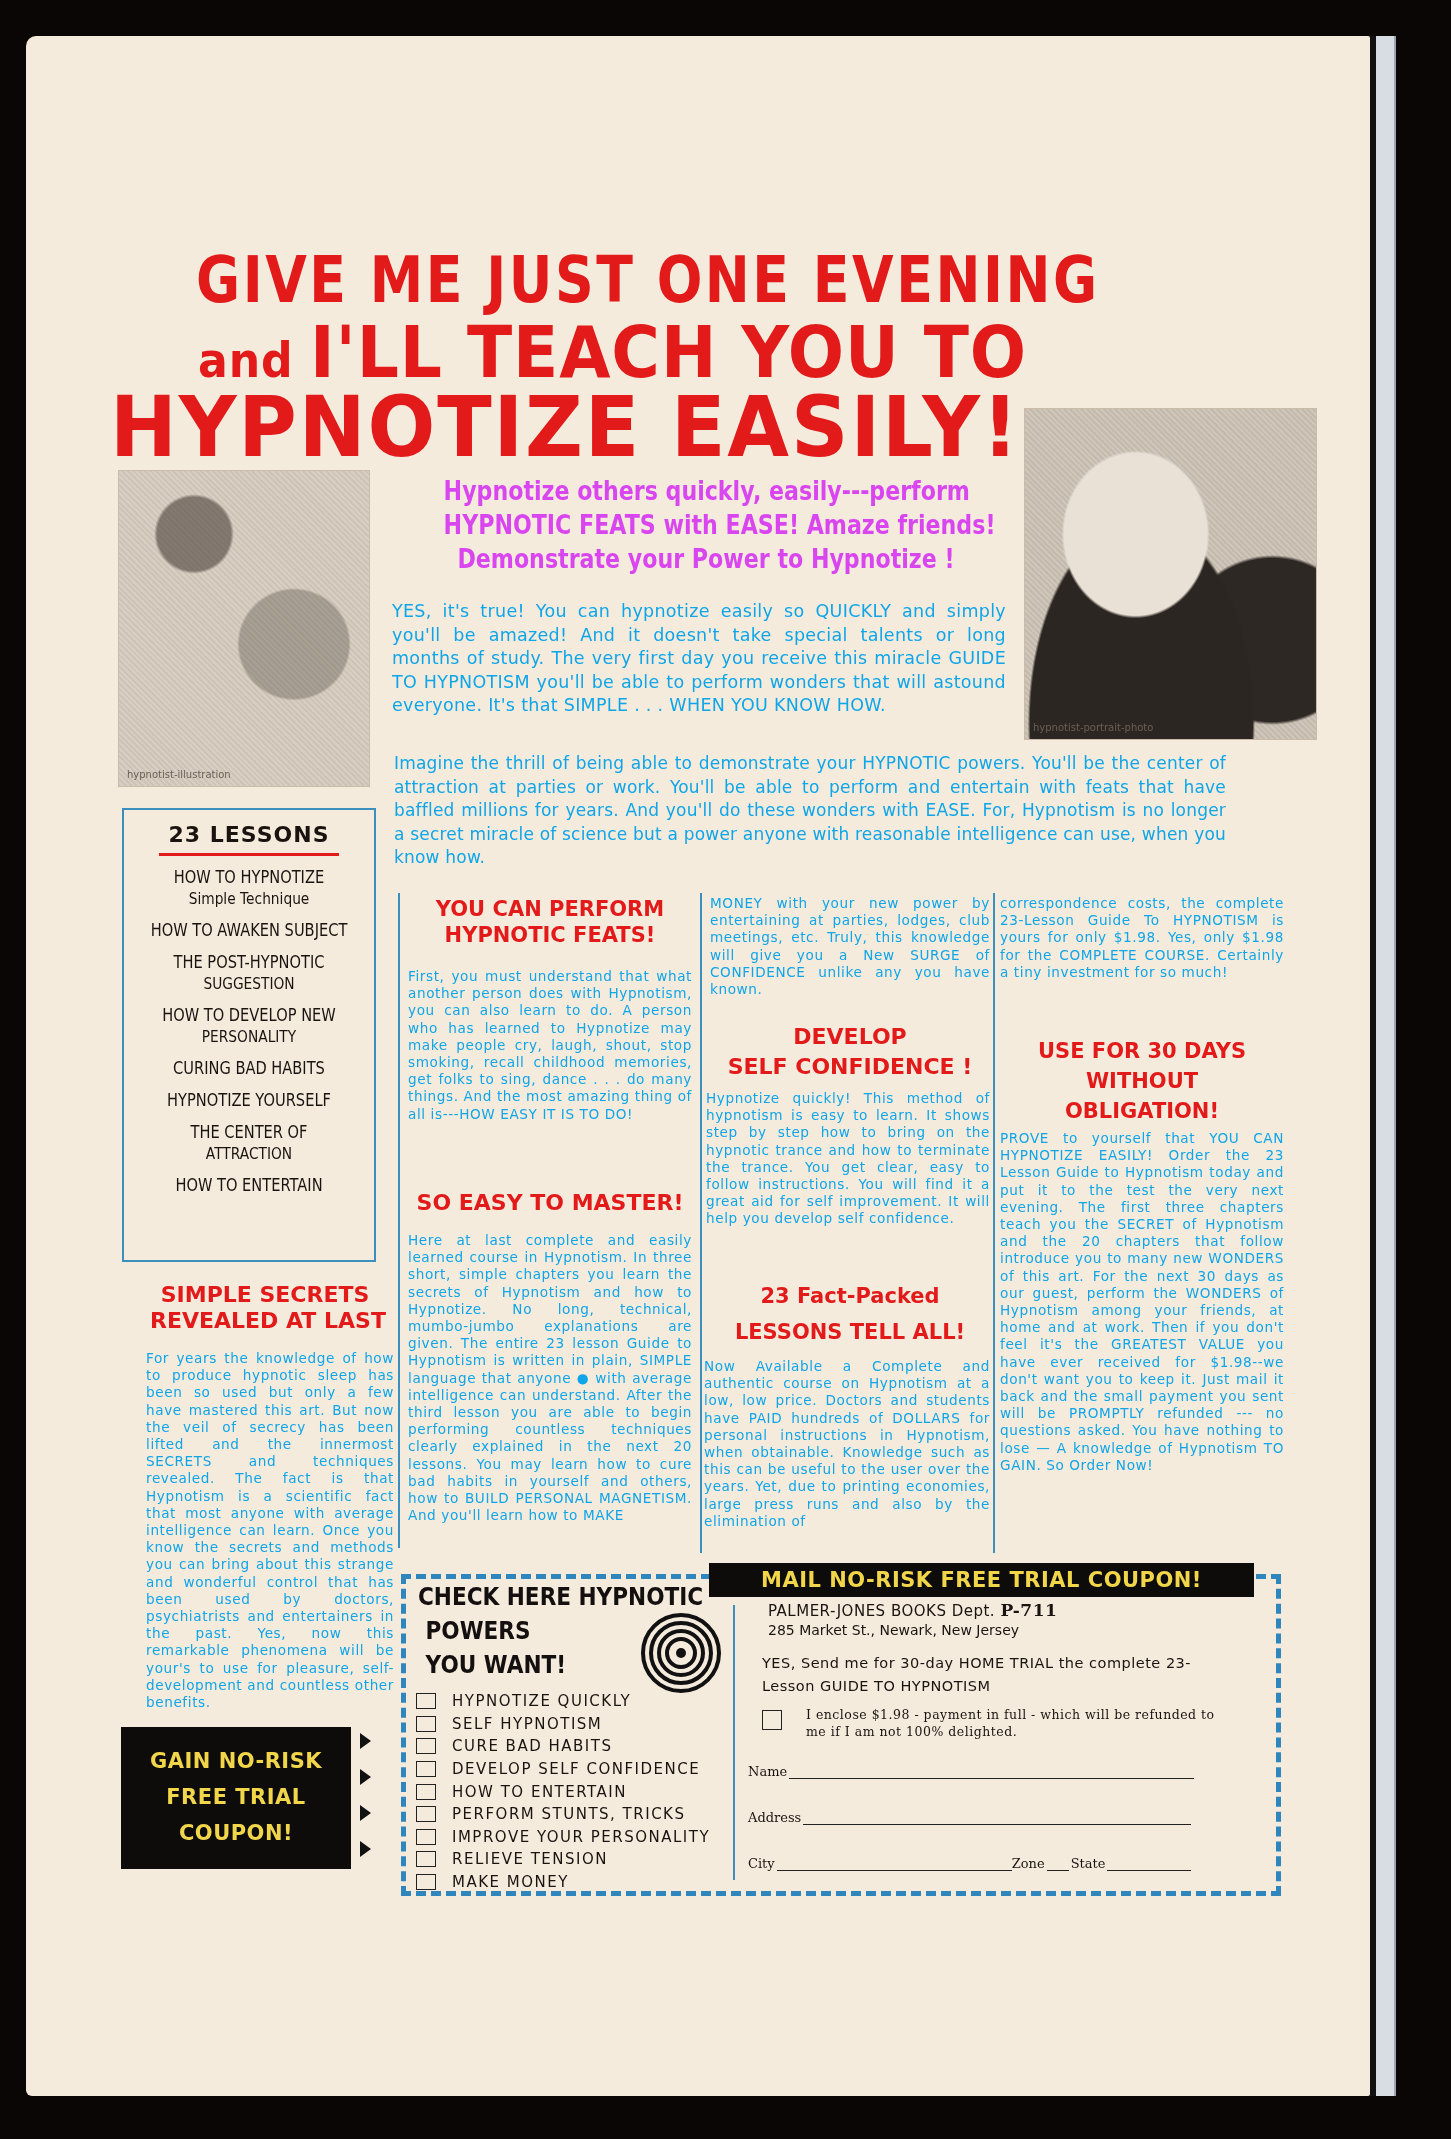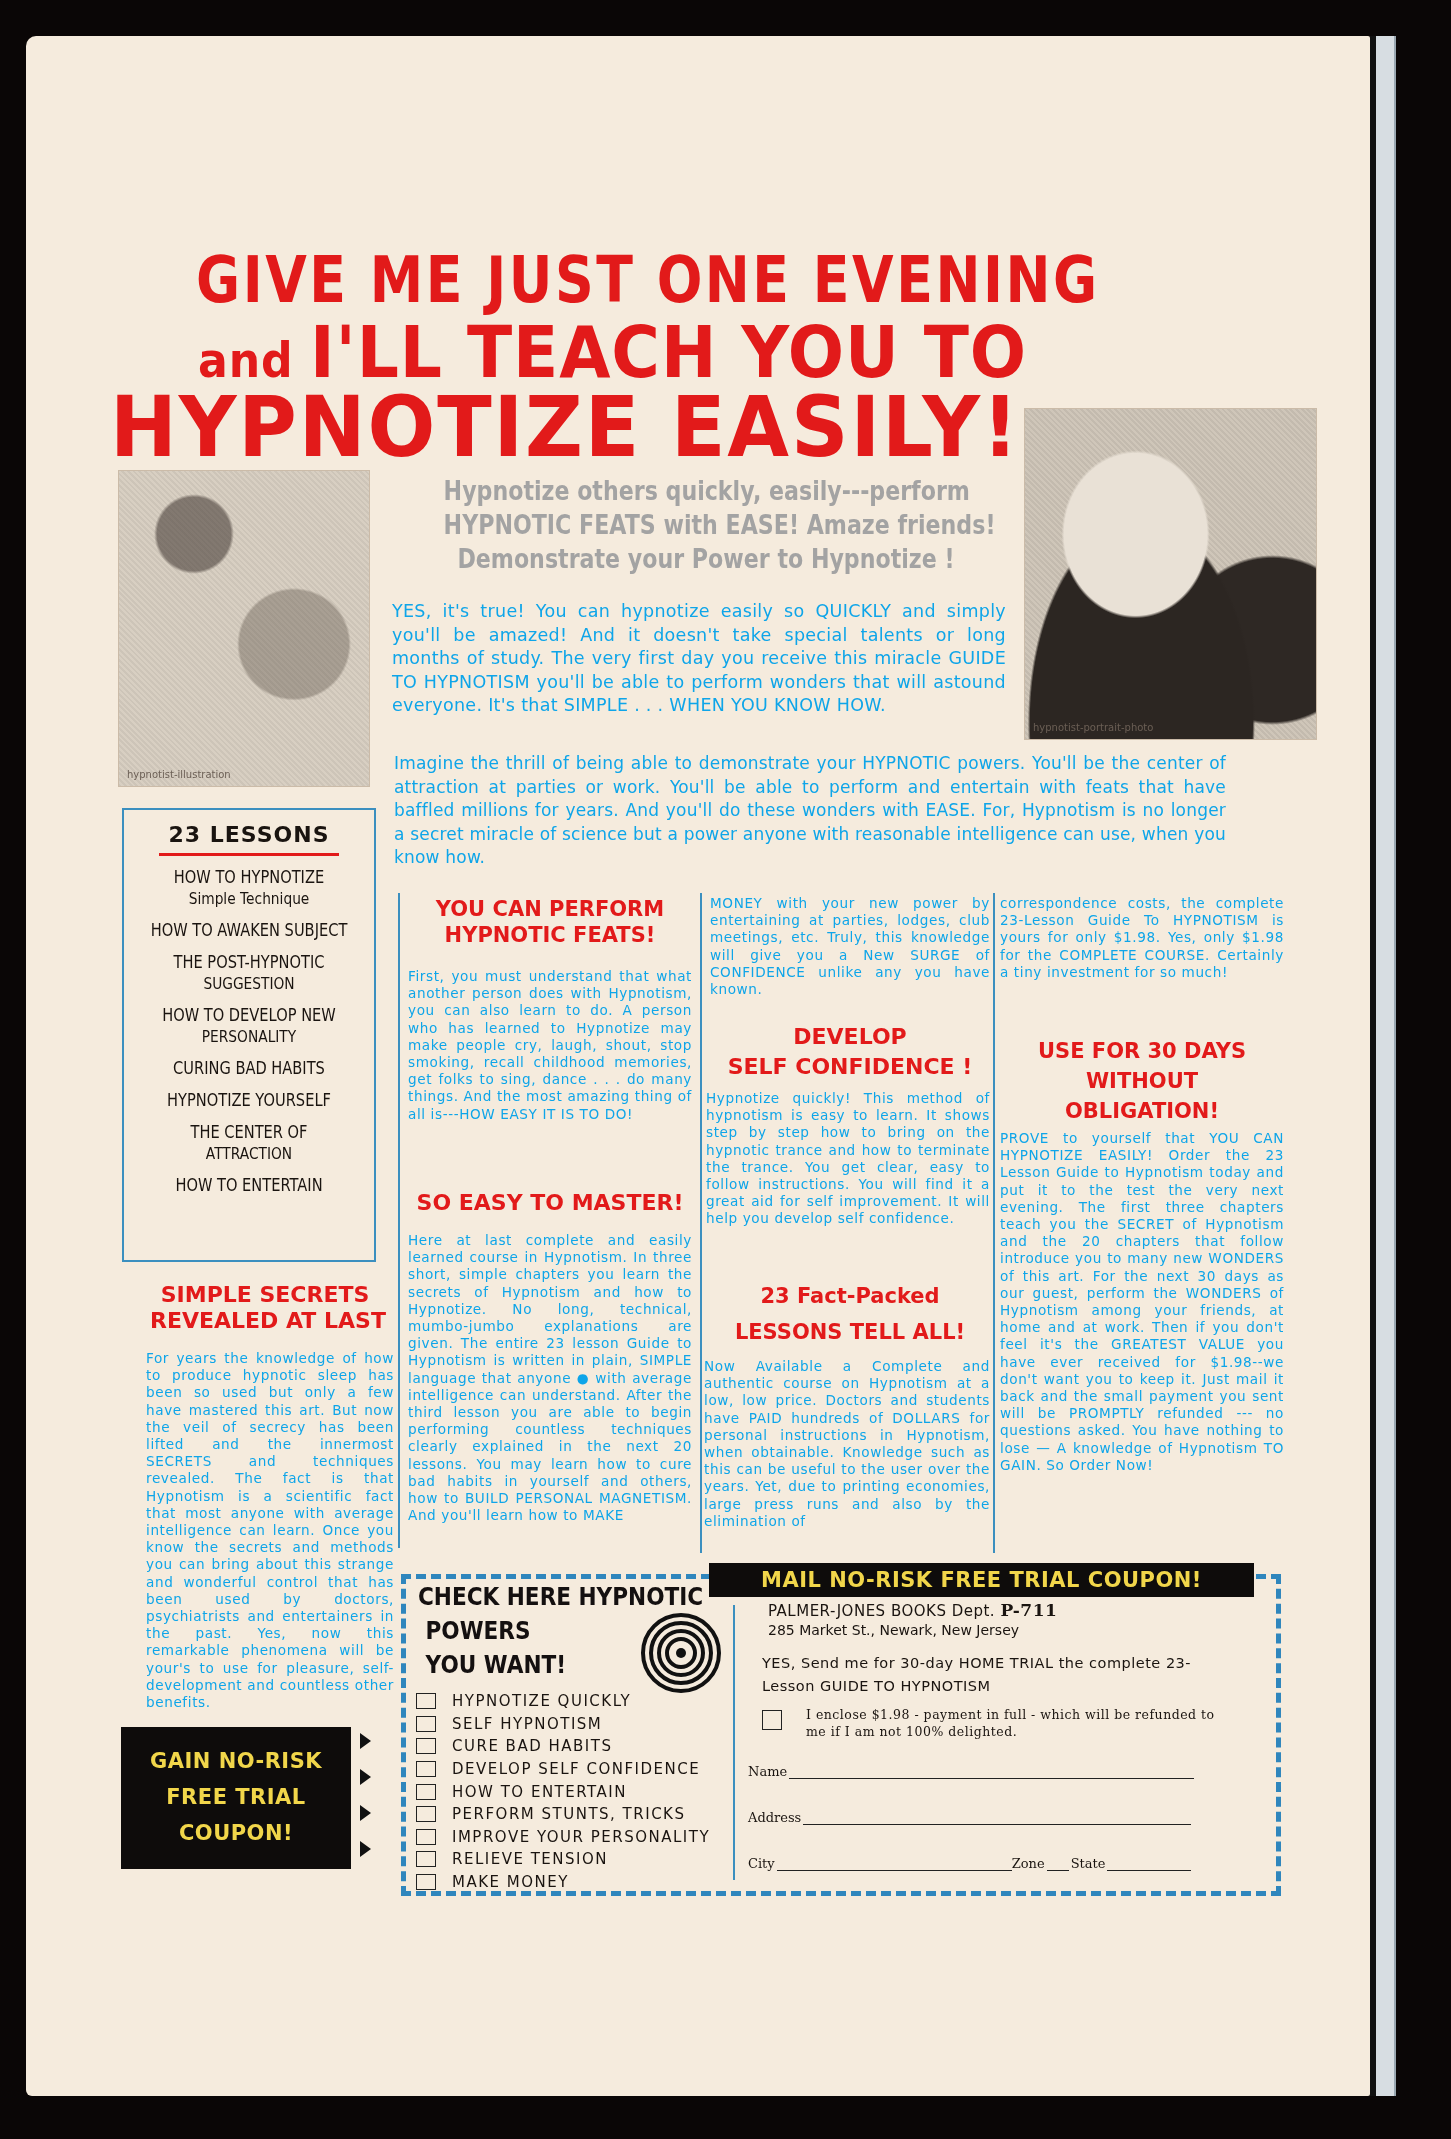--- a/index.html
+++ b/index.html
@@ -44,21 +44,21 @@
       radial-gradient(ellipse at 40% 95%, #2c2622 0 45%, transparent 46%),
       radial-gradient(ellipse at 85% 70%, #2e2824 0 25%, transparent 26%),
       repeating-linear-gradient(45deg, rgba(0,0,0,0.06) 0 2px, transparent 2px 4px),
       #cfc6b9;
     padding-left: 43px;
   }
   .illus-label { position: absolute; bottom: 6px; left: 8px; font-size: 10px; color: #6b5f55; font-family: "DejaVu Sans", sans-serif; }
 
   .sub {
     position: absolute; left: 386px; top: 474px; width: 640px; text-align: center;
-    font-family: "DejaVu Sans", sans-serif; font-weight: bold; color: #a3a3a3; line-height: 34px;
+    font-family: "DejaVu Sans", sans-serif; font-weight: bold; color: #d946ef; line-height: 34px;
   }
   .sub div { white-space: nowrap; }
   .sub .l1 { font-size: 27px; transform: scaleX(0.82); }
   .sub .l2 { font-size: 27px; transform: scaleX(0.82); }
   .sub .l3 { font-size: 27px; transform: scaleX(0.82); }
 
   .body-text {
     font-family: "DejaVu Sans", sans-serif; color: #0ea5e9; text-align: justify;
   }
   .intro1 { position: absolute; left: 392px; top: 600px; width: 614px; font-size: 17.5px; line-height: 23.5px; letter-spacing: 0.3px; }

